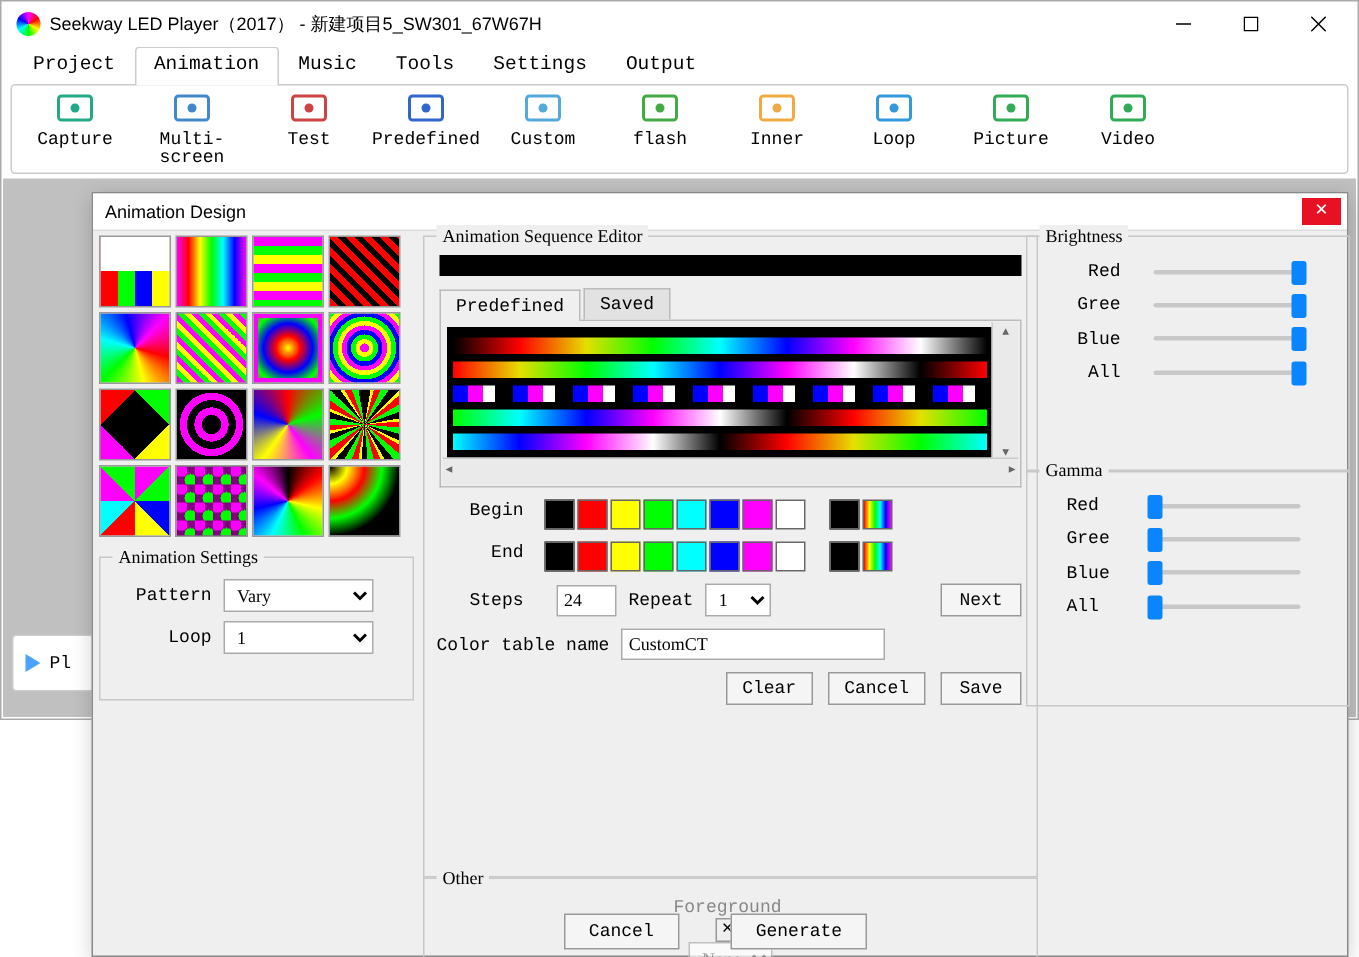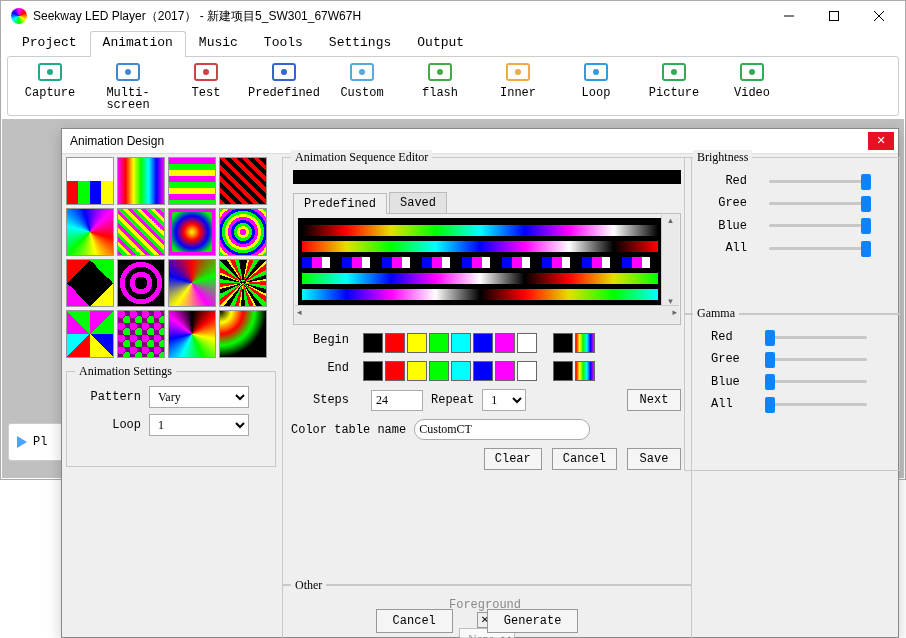--- a/index.html
+++ b/index.html
@@ -87,23 +87,23 @@
 .sw-yellow{background:#ff0;}
 .sw-lime{background:#0f0;}
 .sw-cyan{background:#0ff;}
 .sw-blue{background:#00f;}
 .sw-mag{background:#f0f;}
 .sw-white{background:#fff;}
 .sw-grad{background:linear-gradient(90deg,#f00,#ff0,#0f0,#0ff,#00f,#f0f);}
 
 .step-row{display:flex;align-items:center;gap:8px;margin:8px 0;}
 .step-row label{font-family:"Courier New",monospace;}
-.input-steps{width:52px;}
+.input-steps{width:40px;}
 .input-repeat{width:44px;}
-.ctname{width:176px;border-radius:10px;}
+.ctname{width:176px;}
 .btn-row{display:flex;justify-content:flex-end;gap:10px;margin-top:6px;}
 
 .other{left:220px;top:432px;width:388px;height:38px;}
 .other .row label{color:#888;}
 .other select{color:#888;}
 .xbox{width:14px;height:14px;border:1px solid #999;margin-right:4px;display:inline-flex;align-items:center;justify-content:center;font-size:10px;}
 
 .brightness{left:622px;top:4px;width:194px;height:138px;text-align:right;}
 .gamma{left:622px;top:160px;width:194px;height:138px;}
 .slider{display:flex;align-items:center;margin:8px 16px;gap:16px;}

